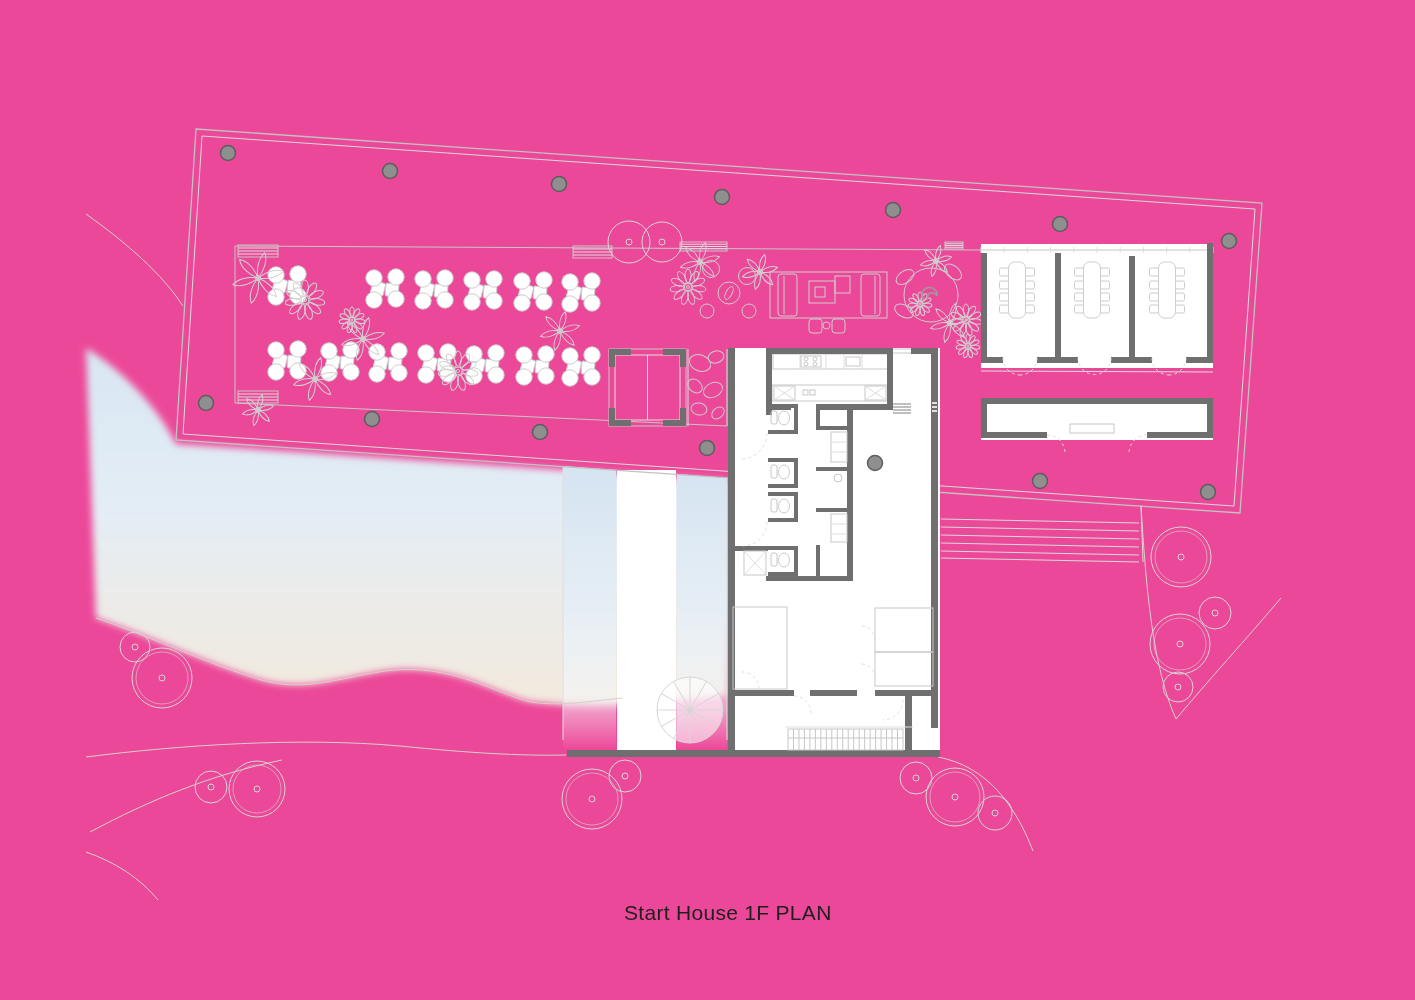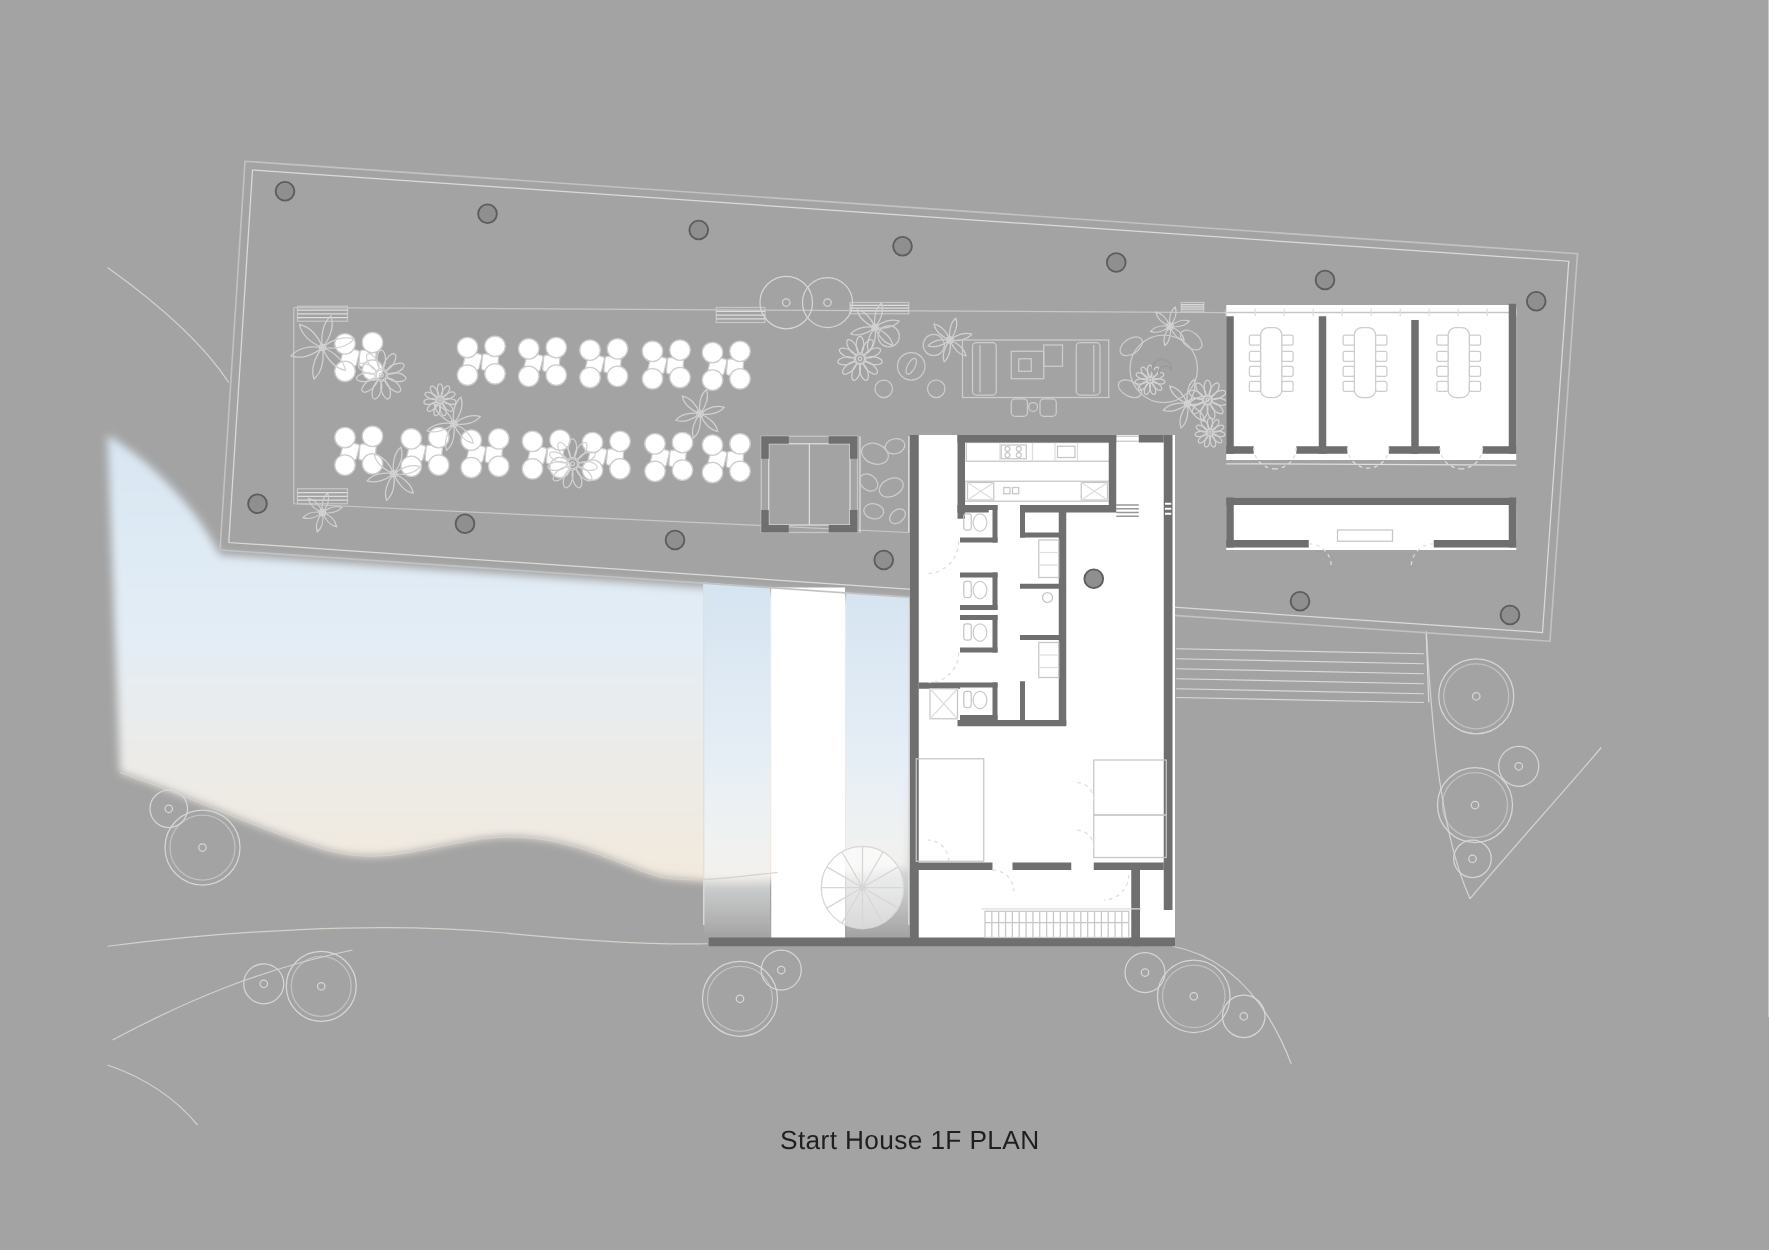--- a/index.html
+++ b/index.html
@@ -1,16 +1,16 @@
 <!DOCTYPE html>
 <html><head>
 <meta charset="utf-8">
 <style>
   html,body{margin:0;padding:0;background:#fff;}
-  .canvas{position:relative;width:1415px;height:1000px;background:#a3a3a3;overflow:hidden;
+  .canvas{position:relative;width:1415px;height:1000px;background:#ec4899;overflow:hidden;
           font-family:"Liberation Sans",sans-serif;}
   .plan-title{position:absolute;left:624px;top:901px;font-size:21px;color:#1f1f1f;
               letter-spacing:.3px;white-space:nowrap;}
   svg{position:absolute;left:0;top:0;}
 </style>
 </head>
 <body>
 
 <div class="canvas">
   <svg id="plan-svg" width="1415" height="1000" viewBox="0 0 1415 1000">

